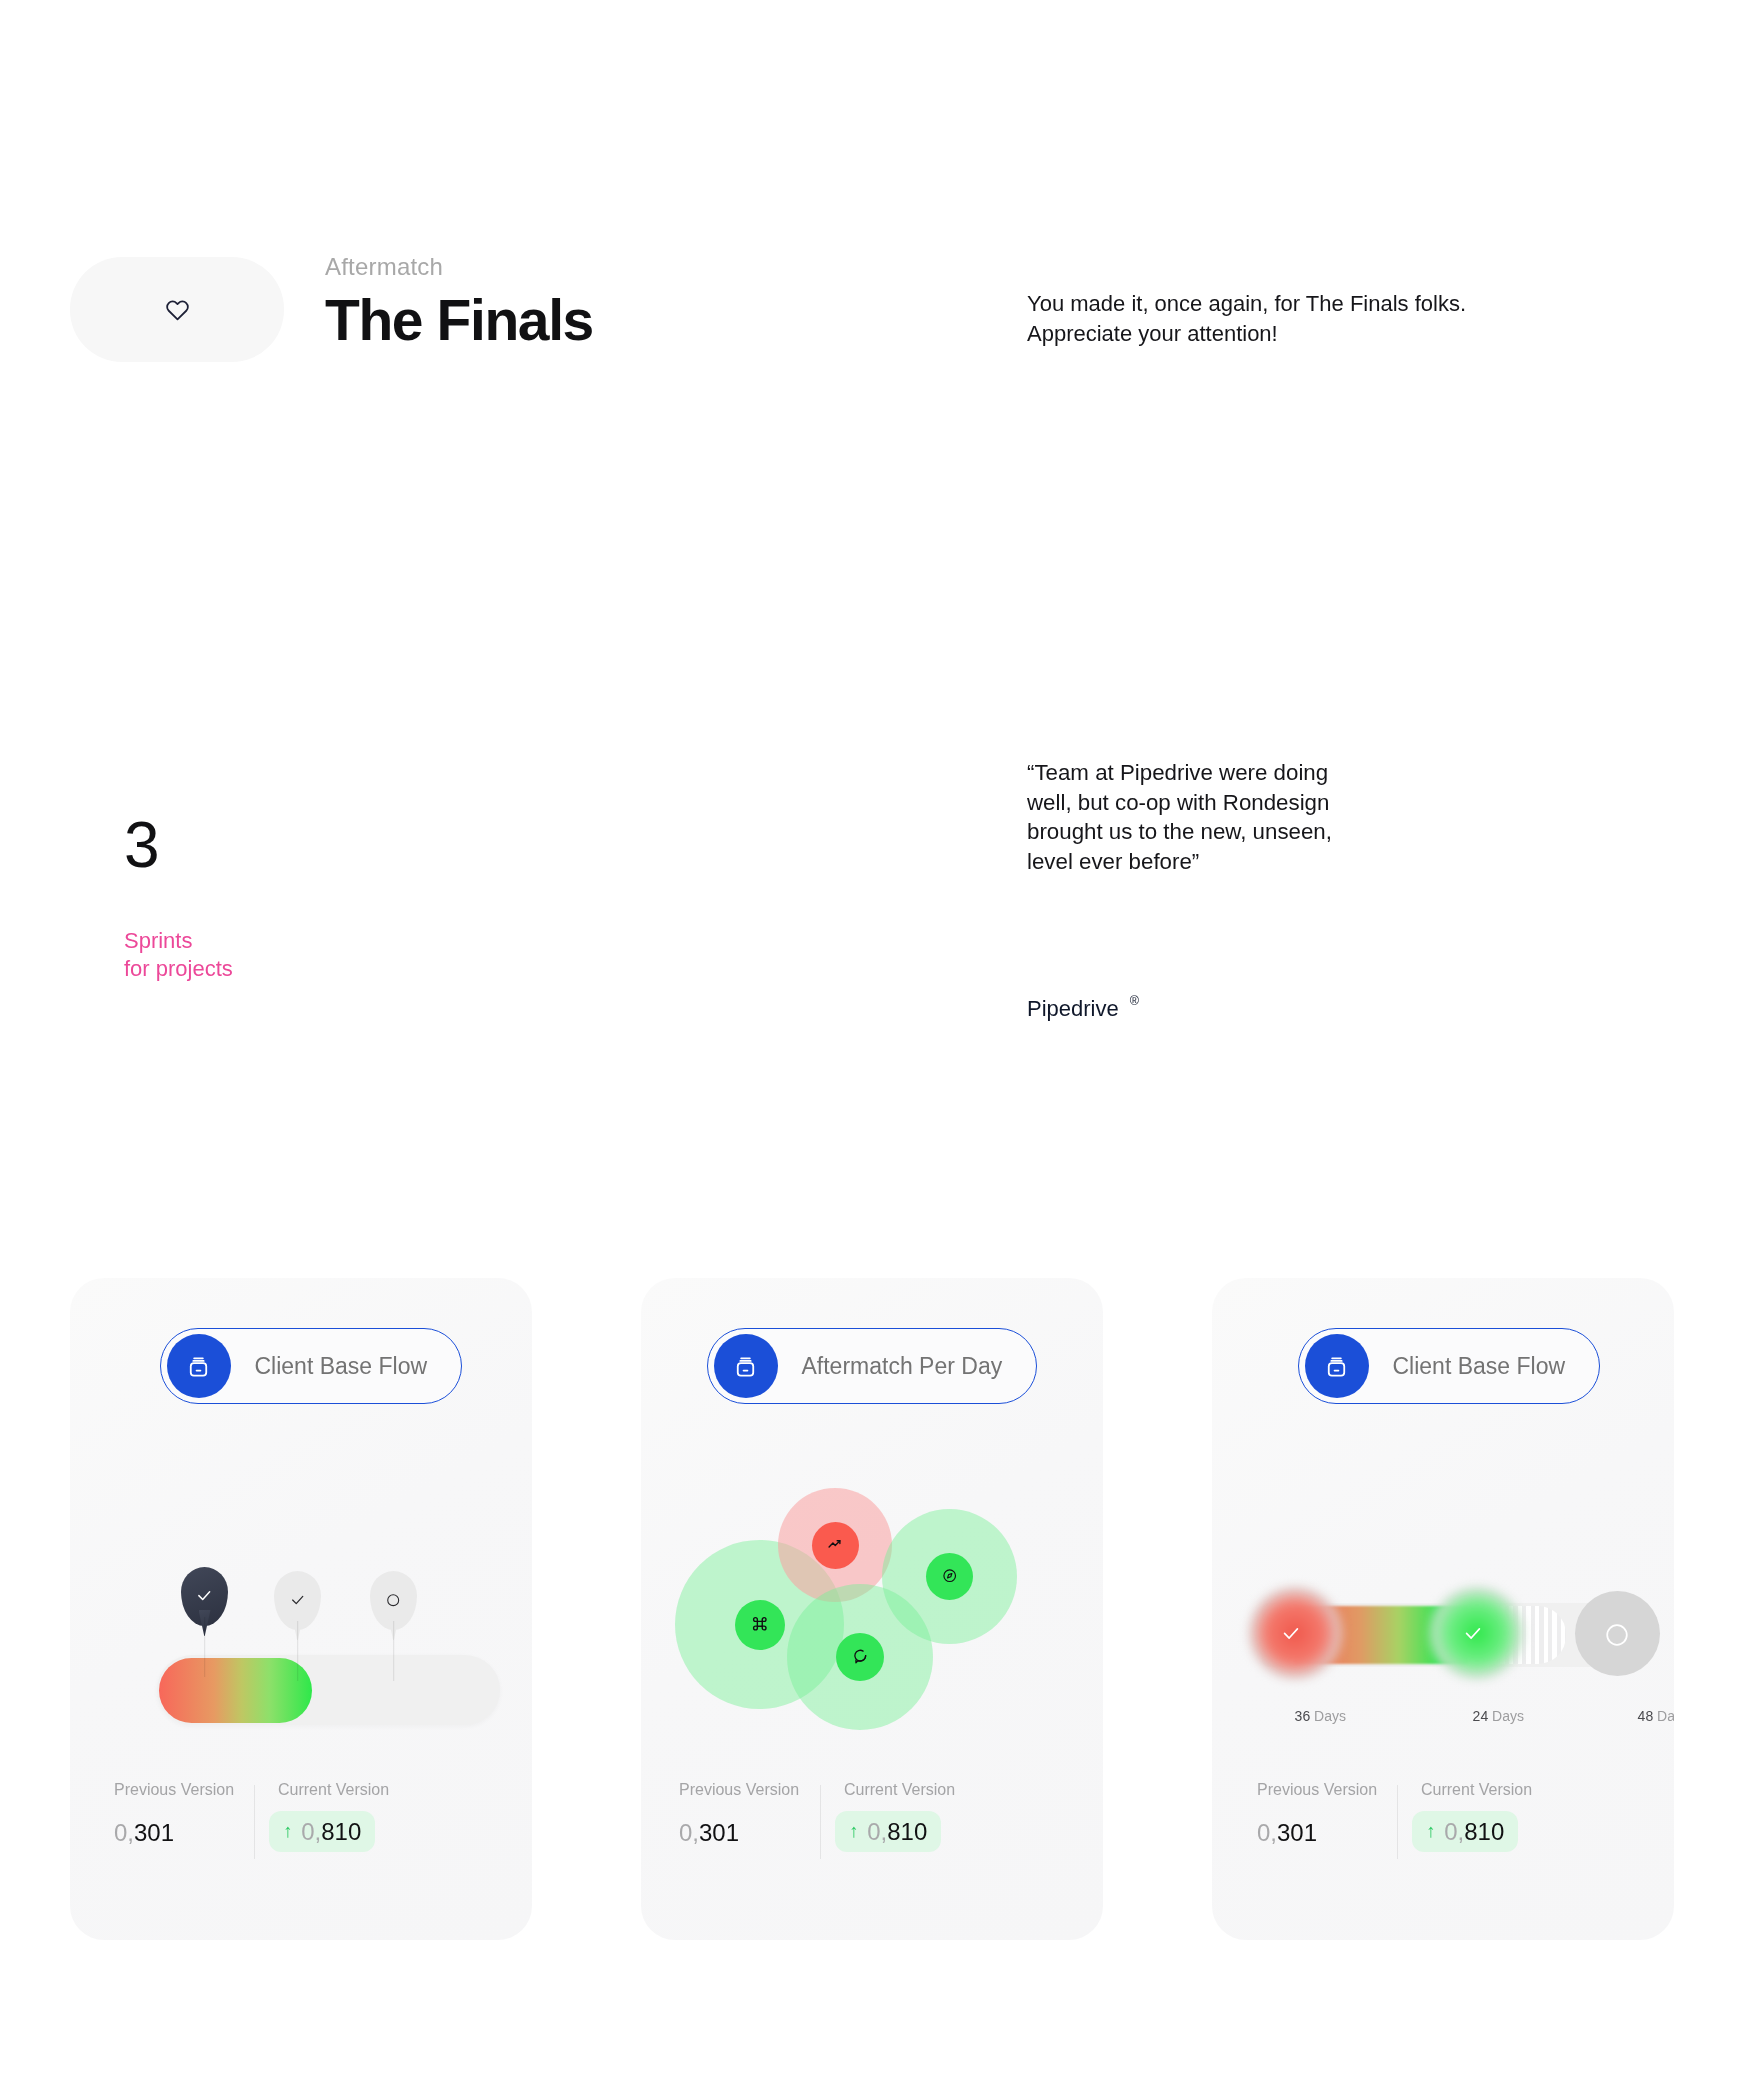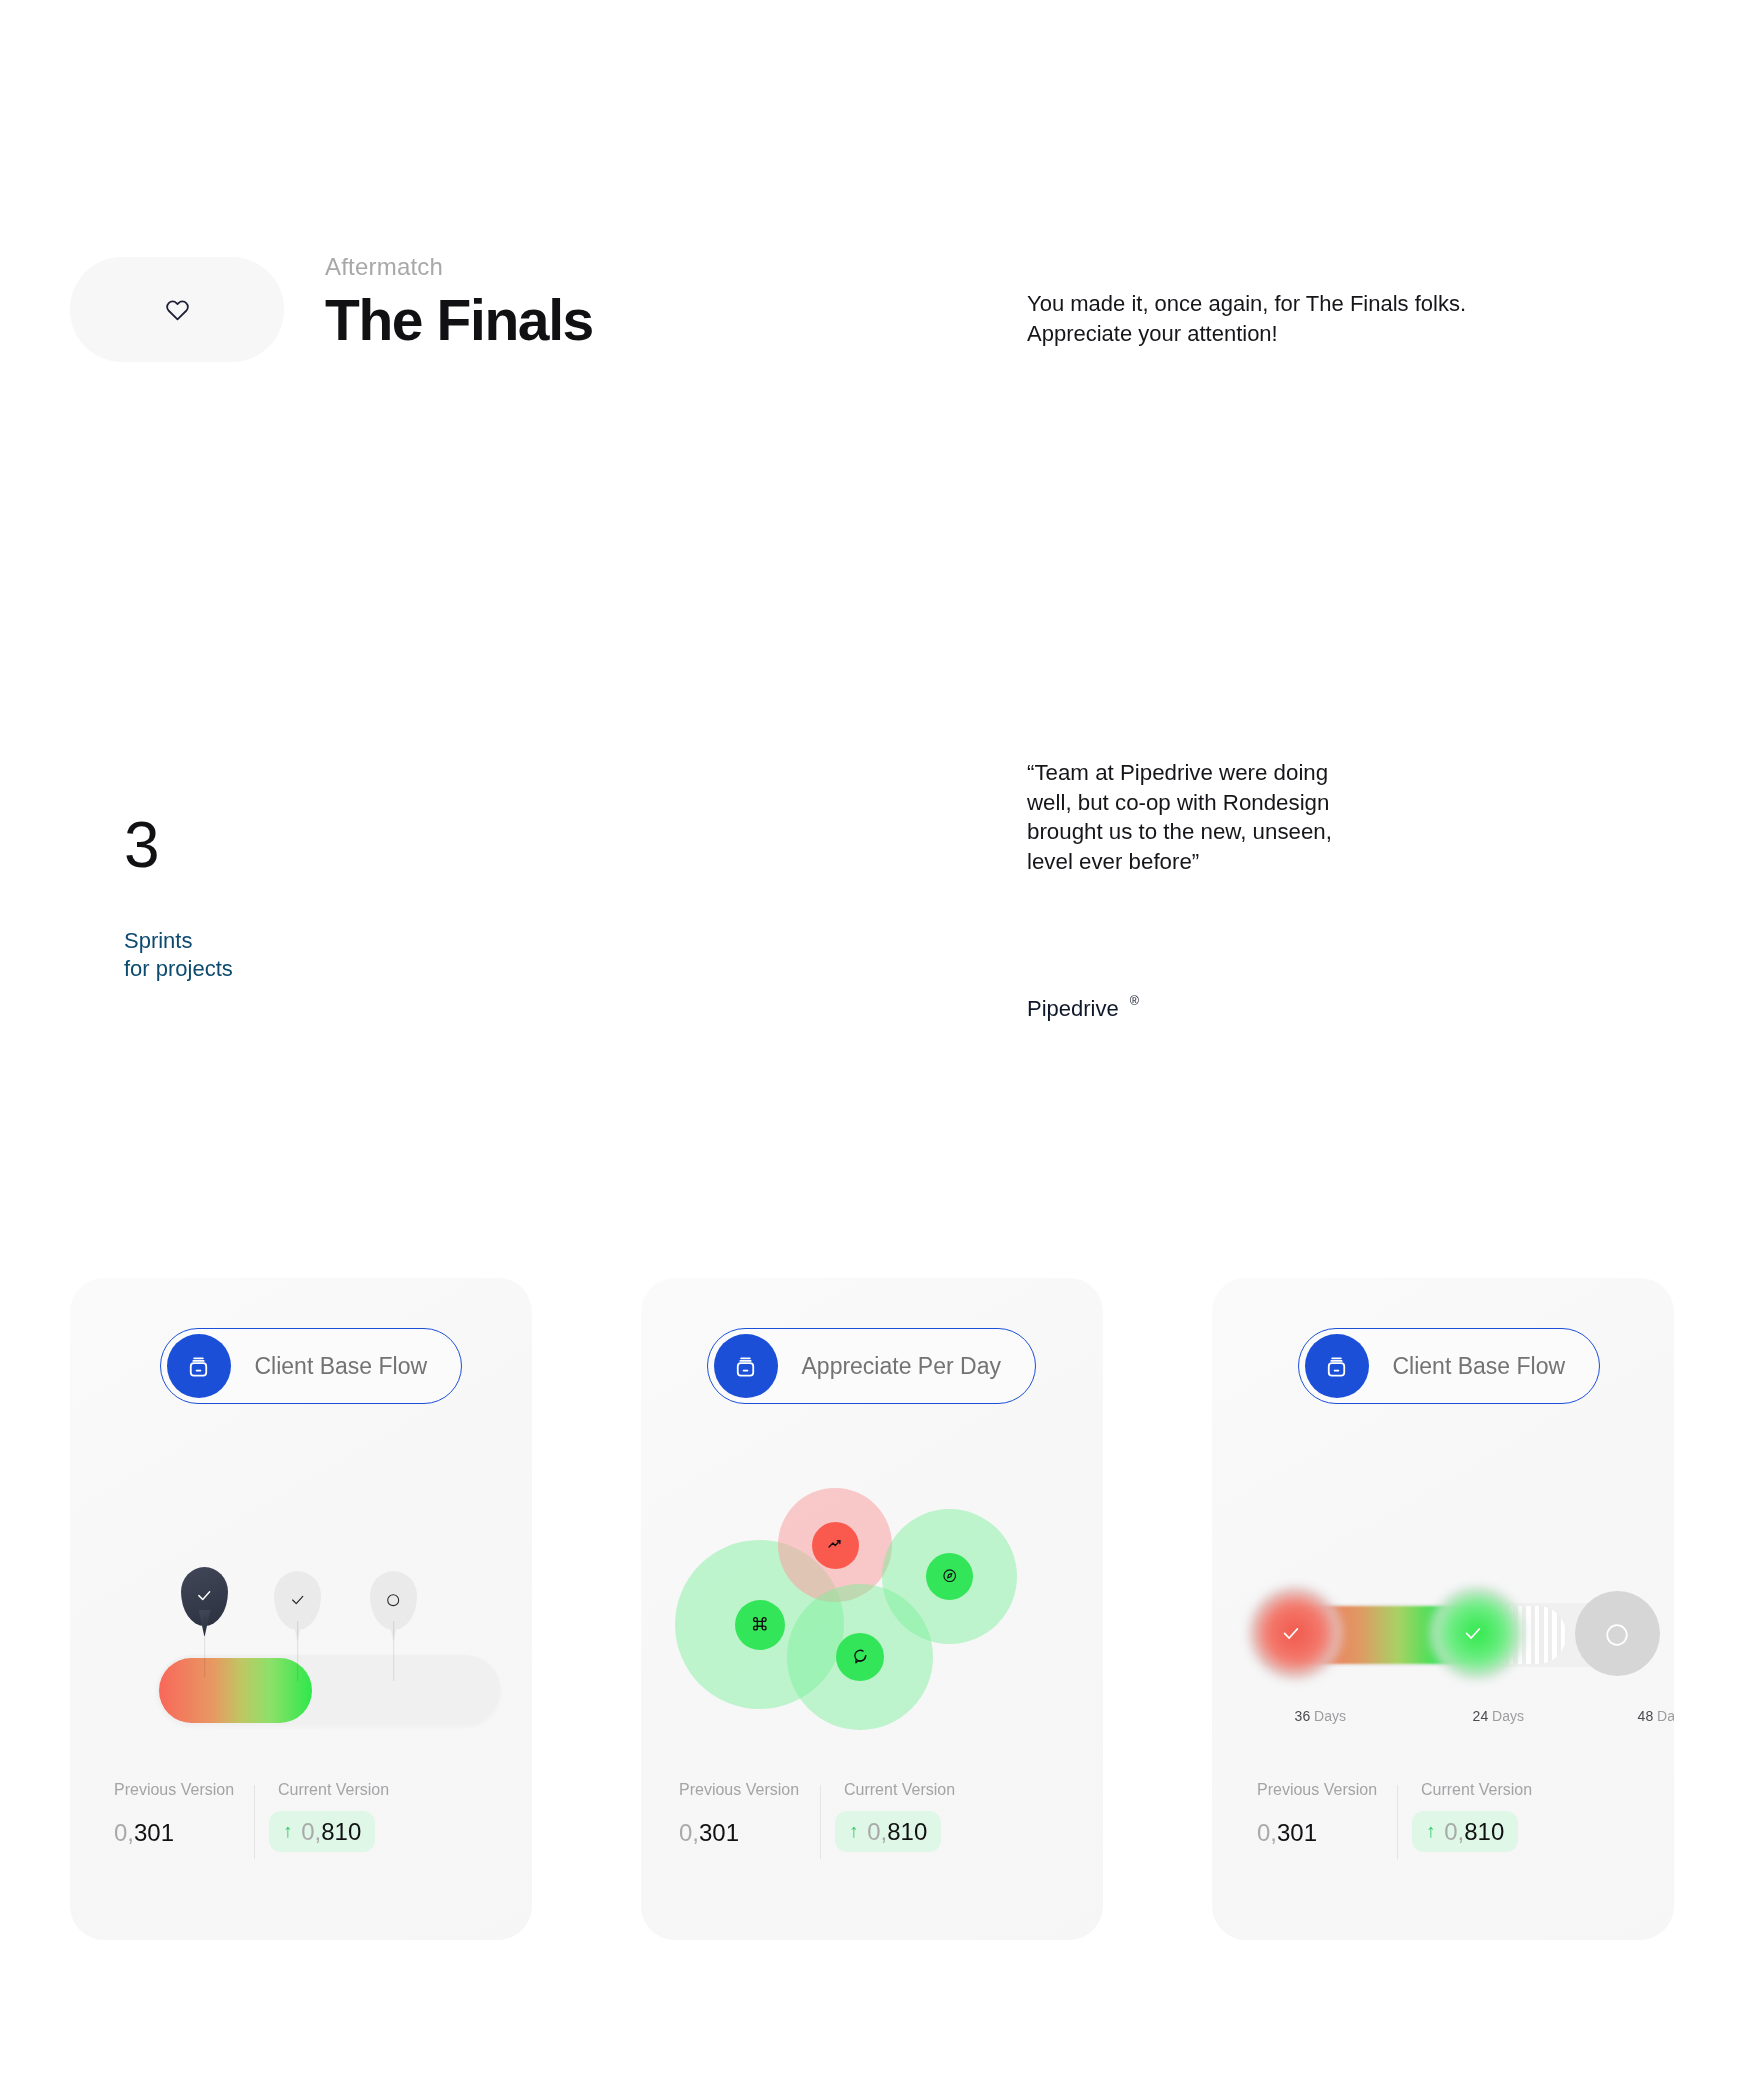--- a/index.html
+++ b/index.html
@@ -86,21 +86,21 @@
     font-size: 64px;
     line-height: 1;
     color: #111113;
     font-weight: 400;
     letter-spacing: -0.5px;
   }
   .stat-caption {
     margin-top: 50px;
     font-size: 22px;
     line-height: 1.26;
-    color: #0c4a6e;
+    color: #ec4899;
     font-weight: 400;
   }
 
   .quote-block {
     position: absolute;
     left: 1027px;
     top: 758px;
     width: 338px;
   }
   .quote-text {
@@ -506,21 +506,21 @@
 
       <div class="pill">
         <span class="pill-icon">
           <svg width="29" height="29" viewBox="0 0 24 24" fill="none" stroke="#ffffff" stroke-width="1.5" stroke-linecap="round" stroke-linejoin="round">
             <path d="M8.4 5.2h7.2"></path>
             <path d="M7.7 7.4h8.6"></path>
             <rect x="5.6" y="9.2" width="12.8" height="10.4" rx="2.6"></rect>
             <path d="M10.4 15.4h3.2"></path>
           </svg>
         </span>
-        <span class="pill-label">Appreciate Per Day</span>
+        <span class="pill-label">Aftermatch Per Day</span>
       </div>
 
       <div class="bubbles">
         <div class="bubble b-green b1">
           <span class="bubble-core">
             <span>
               <svg width="19.6" height="19.6" viewBox="0 0 24 24" fill="none" stroke="#101012" stroke-width="1.7" stroke-linecap="round" stroke-linejoin="round">
                 <path d="M9 9h6v6H9z"></path>
                 <path d="M9 9V6.8a2.3 2.3 0 1 0-2.3 2.3H9z"></path>
                 <path d="M15 9V6.8a2.3 2.3 0 1 1 2.3 2.3H15z"></path>

